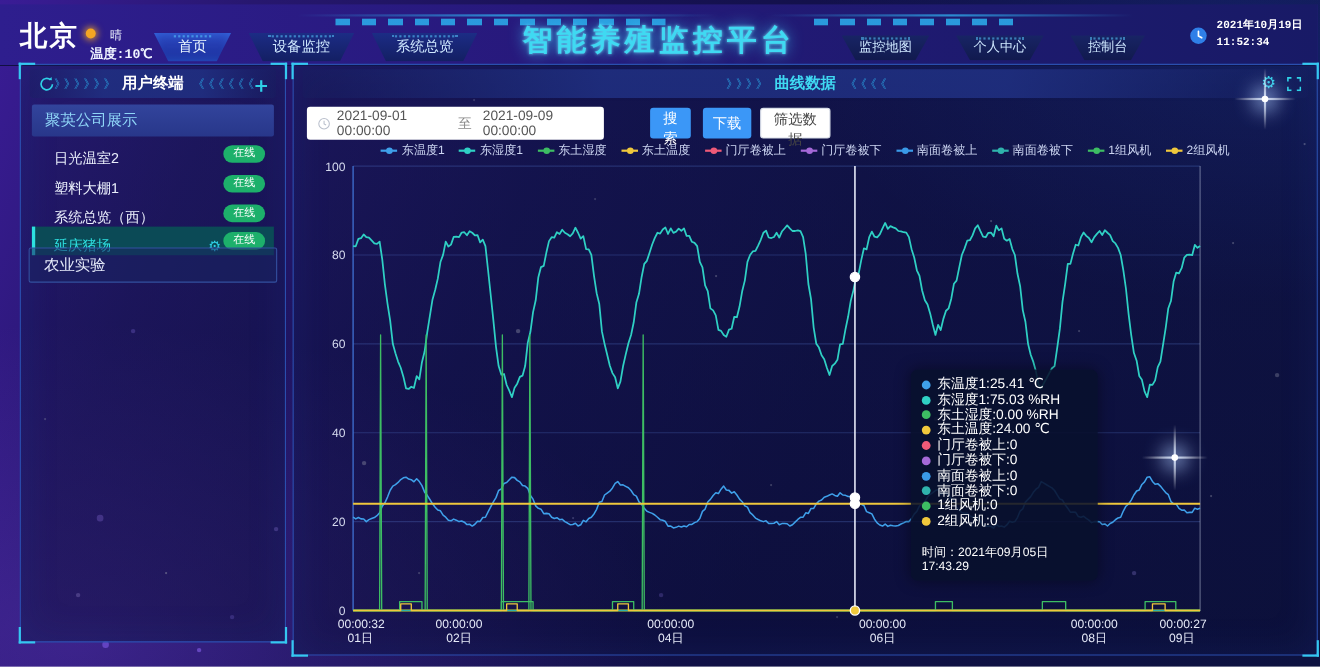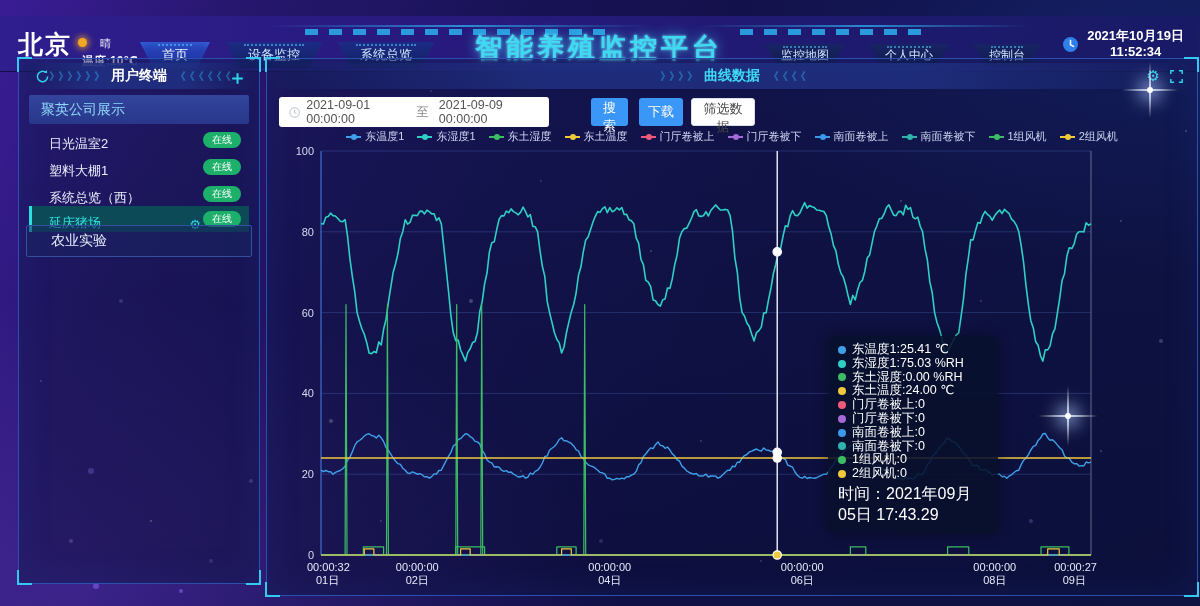--- a/index.html
+++ b/index.html
@@ -23,23 +23,23 @@
       650px 250px 0 0 rgba(255,255,255,.4), 700px 440px 0 0 rgba(255,255,255,.35),
       760px 560px 0 0 rgba(255,255,255,.3), 850px 380px 0 1px rgba(255,255,255,.35),
       900px 200px 0 0 rgba(255,255,255,.4), 980px 300px 0 0 rgba(255,255,255,.35),
       1030px 520px 0 1px rgba(170,150,255,.45), 1100px 450px 0 0 rgba(255,255,255,.4),
       1160px 340px 0 1px rgba(255,255,255,.35), 1120px 220px 0 0 rgba(255,255,255,.4),
       540px 180px 0 0 rgba(255,255,255,.3), 430px 90px 0 0 rgba(255,255,255,.3),
       250px 480px 0 1px rgba(170,140,255,.5), 180px 590px 0 1px rgba(150,110,255,.5),
       95px 585px 0 2px rgba(140,100,250,.5), 1185px 130px 0 0 rgba(255,255,255,.45);
   }
   
-  .topbar{position:absolute;left:0;top:16px;width:1198px;height:55px;
+  .topbar{position:absolute;left:0;top:4px;width:1198px;height:55px;
     background:linear-gradient(90deg,#2e1e8e,#27197c 40%,#1d1a6e 75%,#181a66);
-    border-bottom:1px solid rgba(10,12,48,.8);}
+    border-bottom:1px solid rgba(10,12,48,.8);font-family:Liberation Mono, monospace;}
   .topline{position:absolute;top:9px;height:2px;background:linear-gradient(90deg,transparent,#2fa6e8,transparent);opacity:.8}
   .dashstrip{position:absolute;top:13px;height:6px;
     background:repeating-linear-gradient(90deg,#2ba8e8 0 13px,transparent 13px 24px);opacity:.9}
   .city{position:absolute;left:18px;top:12px;font-size:25px;font-weight:bold;color:#fff;letter-spacing:2px}
   .weather{position:absolute;left:82px;top:20px;font-size:11px;color:#eef3ff}
   .sun{position:absolute;left:78px;top:22px;width:9px;height:9px;border-radius:50%;
     background:#f5a623;box-shadow:0 0 6px 2px rgba(245,166,35,.7)}
   .weather .wtxt{margin-left:18px}
   .weather .temp{display:block;margin-top:2px;font-weight:bold;font-size:12px}
   .nav-left{position:absolute;left:140px;top:26px;display:flex;gap:16px}
@@ -51,21 +51,21 @@
   .navbtn::before{content:'';position:absolute;left:18px;right:18px;top:2px;height:0;
     border-top:2px dotted rgba(90,200,255,.55)}
   .navbtn.active{background:linear-gradient(180deg,#2c48c0,#1b2f9c);color:#eaf6ff;
     box-shadow:0 0 10px rgba(60,140,255,.5) inset}
   .nav-right .navbtn{height:23px;line-height:23px;font-size:12px;padding:0 16px;
     background:linear-gradient(180deg,#182465,#111a4e)}
   .apptitle{position:absolute;left:0;right:0;top:14px;text-align:center;
     font-size:27px;font-weight:bold;letter-spacing:4px;color:#3fd9f2;
     text-shadow:0 0 14px rgba(60,210,255,.85),0 0 3px rgba(140,240,255,.9)}
   .datetime{position:absolute;right:14px;top:12px;display:flex;align-items:center;gap:8px}
-  .dt-lines{font-size:13px;font-weight:bold;color:#fff;text-align:center;line-height:16px}
+  .dt-lines{font-size:10px;font-weight:bold;color:#fff;text-align:left;line-height:16px}
   
   .panel{position:absolute;border:1px solid #2a4fae;border-radius:3px;
     background:linear-gradient(180deg,rgba(16,22,72,.45),rgba(10,14,52,.45));
     box-shadow:inset 0 0 36px rgba(40,80,200,.14)}
   .corner{position:absolute;width:13px;height:13px;border:2px solid #35c8f0;pointer-events:none}
   .c-tl{left:-2px;top:-2px;border-right:none;border-bottom:none}
   .c-tr{right:-2px;top:-2px;border-left:none;border-bottom:none}
   .c-bl{left:-2px;bottom:-2px;border-right:none;border-top:none}
   .c-br{right:-2px;bottom:-2px;border-left:none;border-top:none}
   .bar-title{position:absolute;left:8px;right:8px;top:4px;height:26px;border-radius:3px;
@@ -80,21 +80,21 @@
   .company{position:absolute;left:10px;top:36px;right:10px;height:29px;border-radius:2px;
     background:linear-gradient(180deg,#32449c,#28378a);display:flex;align-items:center;
     padding-left:12px;font-size:14px;color:#8fd6f7;cursor:pointer}
   .term{position:absolute;left:10px;right:10px;height:26px;display:flex;align-items:flex-end;
     padding-left:20px;font-size:13px;color:#e9eefb;cursor:pointer}
   .badge{position:absolute;right:8px;top:50%;transform:translateY(-50%);
     background:#1db06b;color:#fff;font-size:10px;line-height:16px;padding:0 9px;border-radius:9px}
   .term.selected{background:#0b4a56;border-left:3px solid #2de0e0;color:#2de0e0;padding-left:17px}
   .term .gearmini{position:absolute;right:48px;color:#2fd2e8;font-size:13px}
   .groupbox{position:absolute;left:7px;right:7px;height:30px;border:1px solid #33509f;border-radius:2px;
-    background:rgba(26,36,98,.55);display:flex;align-items:center;padding-left:24px;
+    background:rgba(26,36,98,.55);display:flex;align-items:center;padding-left:13px;
     font-size:14px;color:#e6ebfa;cursor:pointer}
   
   #main{left:266px;top:58px;width:930px;height:536px}
   .hdr-icons{position:absolute;right:14px;top:9px;display:flex;gap:10px;align-items:center}
   .gear{color:#2fd2e8;font-size:15px;line-height:16px;cursor:pointer}
   .fs-icon{width:13px;height:13px;cursor:pointer}
   .datebox{position:absolute;left:12px;top:38px;width:250px;height:30px;background:#fff;border-radius:3px;
     display:flex;align-items:center;gap:6px;padding:0 10px;font-size:12.5px;color:#555;cursor:text}
   .btn{position:absolute;top:39px;height:28px;border:none;border-radius:3px;font-size:13px;
     color:#fff;background:#3b97f7;cursor:pointer;font-family:inherit}
@@ -108,21 +108,21 @@
   .legend-marker::after{content:'';position:absolute;left:5px;top:-2px;width:6px;height:6px;
     border-radius:50%;background:var(--c)}
   .legend-label{font-size:11px;color:#cdd6f2}
   #chart{position:absolute;left:20px;top:84px}
   
   .tooltip{position:absolute;left:828px;top:336px;width:150px;background:rgba(8,16,44,.88);
     border-radius:6px;padding:7px 10px;pointer-events:none;z-index:50;
     box-shadow:0 0 14px rgba(0,0,0,.4)}
   .tt-row{display:flex;align-items:center;gap:6px;font-size:12.5px;color:#fff;line-height:13.8px}
   .tt-dot{width:8px;height:8px;border-radius:50%;flex:0 0 auto}
-  .tt-time{font-size:16px;color:#fff;margin-top:3px}
+  .tt-time{font-size:11px;color:#fff;margin-top:13px}
   
   .flare{position:absolute;pointer-events:none}
   .flare .vbar{position:absolute;left:50%;top:0;width:2px;height:100%;transform:translateX(-50%);
     background:linear-gradient(180deg,transparent,rgba(255,255,255,.95),transparent)}
   .flare .hbar{position:absolute;top:50%;left:0;height:2px;width:100%;transform:translateY(-50%);
     background:linear-gradient(90deg,transparent,rgba(255,255,255,.95),transparent)}
   .flare .core{position:absolute;left:50%;top:50%;width:6px;height:6px;border-radius:50%;background:#fff;
     transform:translate(-50%,-50%);box-shadow:0 0 18px 7px rgba(175,205,255,.85)}
 </style>
 </head>

